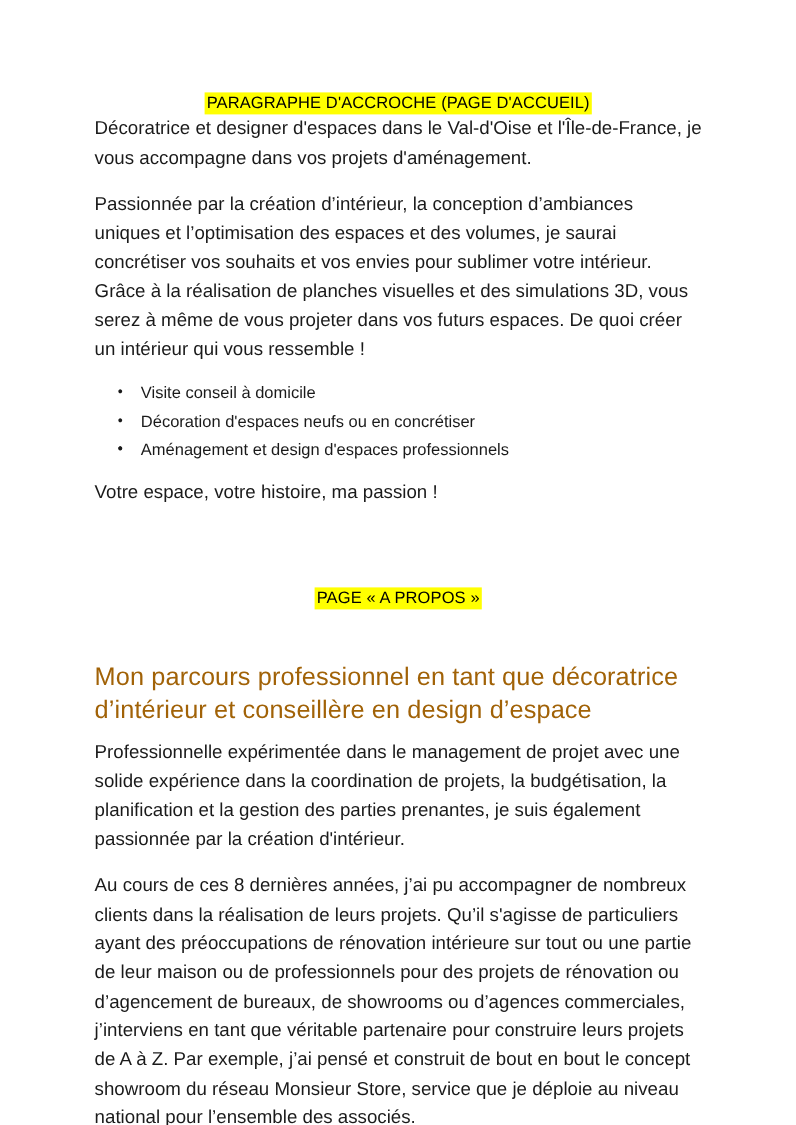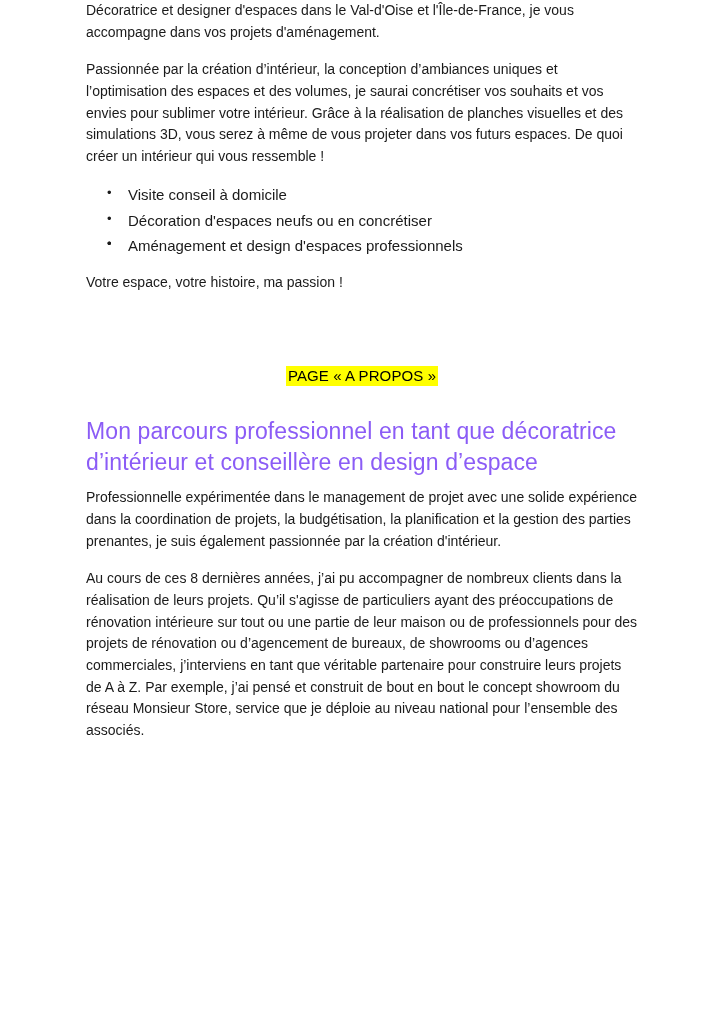--- a/index.html
+++ b/index.html
@@ -34,25 +34,25 @@
   }
   .hl {
     background: #ffff00;
     color: #000000;
     padding: 1px 2px 2px 2px;
     box-decoration-break: clone;
     -webkit-box-decoration-break: clone;
   }
 
   .head-accroche { margin: 0; padding-top: 84px; }
-  .head-apropos  { margin: 0; padding-top: 56px; text-align: center; }
+  .head-apropos  { margin: 16px; padding-top: 56px; text-align: center; }
 
   
   p.body {
-    font-size: 14px;
+    font-size: 17px;
     line-height: 1.55;
     margin: 0 0 16px 0;
     text-align: left;
     color: #1a1a1a;
   }
   .first-body { margin-top: 46px; }
 
   
   ul.services {
     list-style: none;
@@ -75,31 +75,34 @@
     color: #1a1a1a;
   }
 
   
   h2.section-title {
     font-size: 23px;
     font-weight: 400;
     line-height: 1.33;
     margin: 0 0 10px 0;
     padding-top: 30px;
-    color: #8b5cf6;
+    color: #a16207;
     letter-spacing: 0.1px;
   }
 
   .tight { margin-bottom: 15px; }
 </style>
 </head>
 <body>
 
 <div class="page">
 
+  <p class="center-head head-accroche">
+    <span class="hl">PARAGRAPHE D'ACCROCHE (PAGE D'ACCUEIL)</span>
+  </p>
 
   <p class="body first-body">Décoratrice et designer d'espaces dans le Val-d'Oise et l'Île-de-France, je vous accompagne dans vos projets d'aménagement.</p>
 
   <p class="body">Passionnée par la création d’intérieur, la conception d’ambiances uniques et l’optimisation des espaces et des volumes, je saurai concrétiser vos souhaits et vos envies pour sublimer votre intérieur. Grâce à la réalisation de planches visuelles et des simulations 3D, vous serez à même de vous projeter dans vos futurs espaces. De quoi créer un intérieur qui vous ressemble !</p>
 
 
   <ul class="services">
     <li>
       <span class="bullet">•</span>
       <span>Visite conseil à domicile</span>

